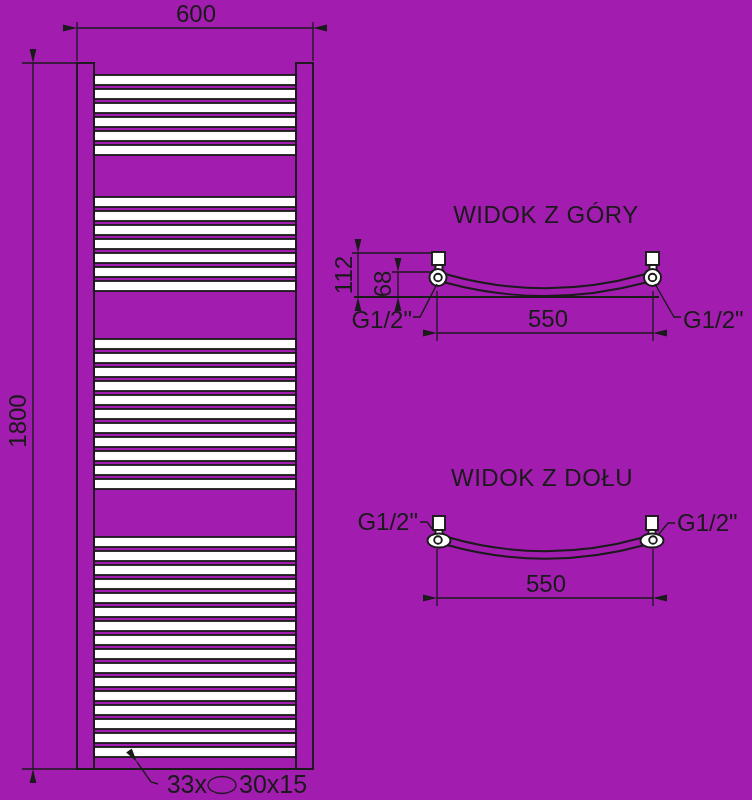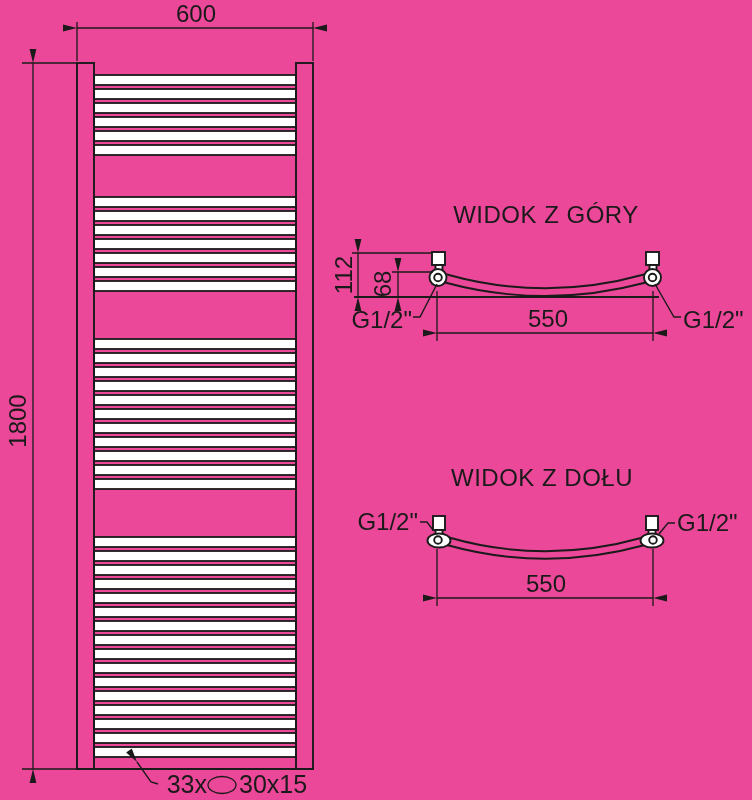--- a/index.html
+++ b/index.html
@@ -4,21 +4,21 @@
 <style>
   html, body {
     margin: 0;
     padding: 0;
     background: #ffffff;
   }
   .canvas {
     position: relative;
     width: 752px;
     height: 800px;
-    background: #ec4899;
+    background: #a21caf;
     overflow: hidden;
   }
   svg { display: block; }
   .obj   { stroke: #1a1a1a; stroke-width: 1.9; fill: none; stroke-linecap: square; }
   .objf  { stroke: #1a1a1a; stroke-width: 1.9; fill: #ffffff; }
   .bar   { stroke: #1a1a1a; stroke-width: 1.8; fill: #ffffff; }
   .dim   { stroke: #1a1a1a; stroke-width: 1.3; fill: none; stroke-linecap: butt; }
   .lead  { stroke: #1a1a1a; stroke-width: 1.4; fill: none; }
   .arrw  { fill: #1a1a1a; }
   text {

